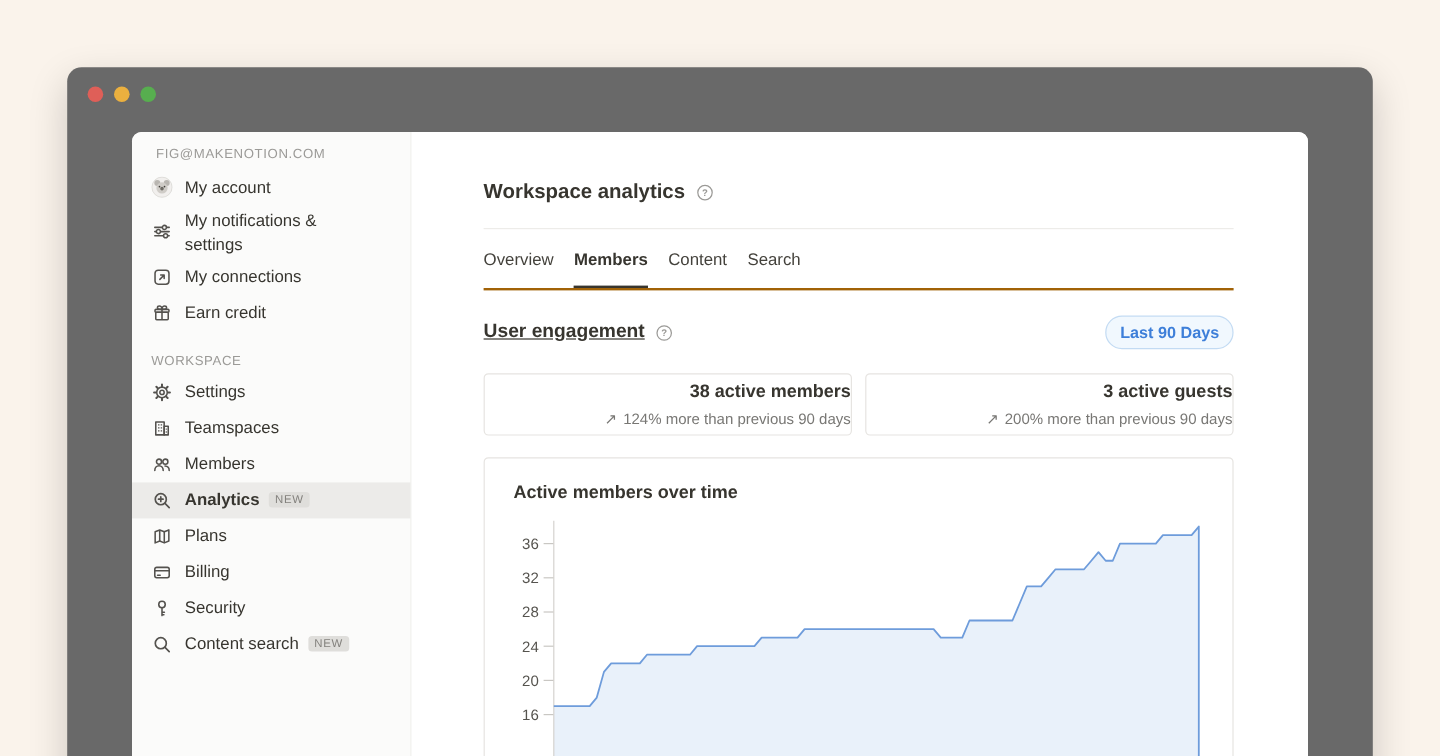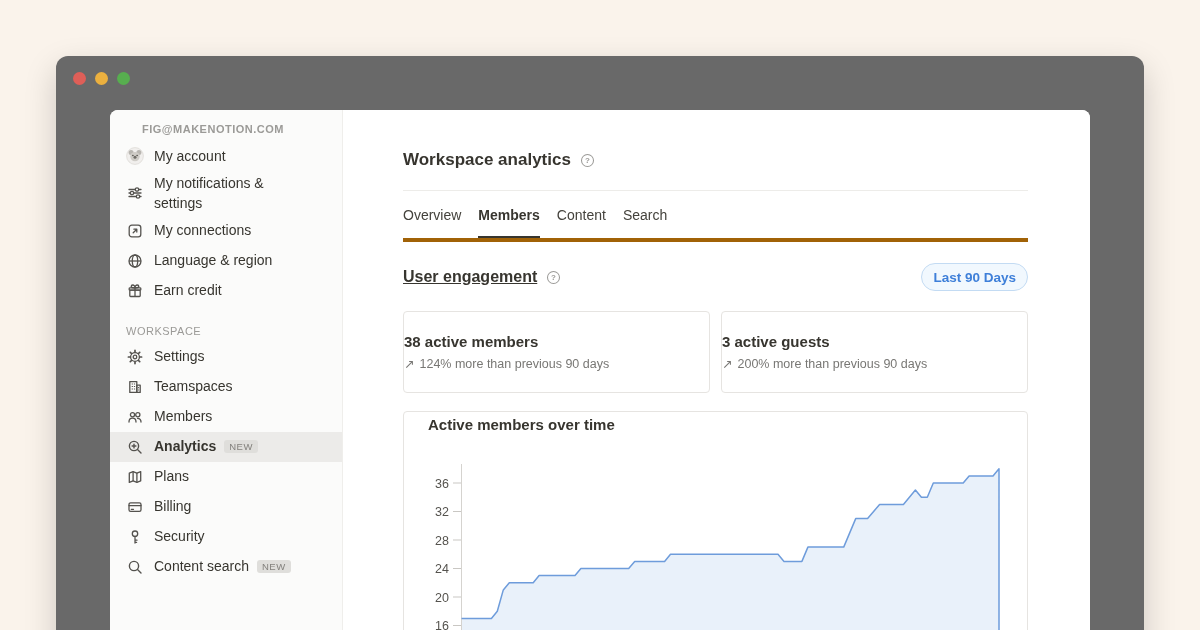--- a/index.html
+++ b/index.html
@@ -24,21 +24,21 @@
     position:absolute; left:54px; top:54px; right:54px; height:560px;
     background:#fff; border-radius:8px 8px 0 0; overflow:hidden;
     display:flex;
   }
   
   .sidebar {
     width:233px; flex-shrink:0; background:#FBFBFA;
     border-right:1px solid #EFEEEB; padding-top:13px;
   }
   .acct-email {
-    padding:0 32px; font-size:11px; letter-spacing:.5px; font-weight:700;
+    padding:0 20px; font-size:11px; letter-spacing:.5px; font-weight:400;
     color:#9B9A97; margin-bottom:6px;
   }
   .side-item {
     display:flex; align-items:center; min-height:30px; padding:2px 10px 2px 16px;
     font-size:14px; color:#37352F; cursor:pointer;
   }
   .side-item.selected { background:#ECEBE9; font-weight:700; }
   .side-icon { width:18px; height:18px; flex-shrink:0; margin-right:10px;
     display:flex; align-items:center; justify-content:center; color:#54524E; }
   .side-icon svg { width:16px; height:16px; }
@@ -60,47 +60,47 @@
   .help { margin-left:9px; color:#9B9A97; display:inline-flex; cursor:pointer; }
   .help svg { width:15px; height:15px; }
   .feedback-btn {
     display:flex; align-items:center; gap:7px; background:#fff;
     border:1px solid #D9D8D4; border-radius:6px; padding:5px 11px;
     font-size:13.5px; font-weight:500; color:#37352F; cursor:pointer;
     box-shadow:0 1px 2px rgba(0,0,0,.04);
   }
   .feedback-btn svg { width:15px; height:15px; color:#55534E; }
   .divider { border:none; border-top:1px solid #EDECE9; margin-top:16px; }
-  .tabs { display:flex; gap:17px; height:51px; border-bottom:4px solid #a16207; }
+  .tabs { display:flex; gap:17px; height:51px; border-bottom:2px solid #a16207; }
   .tab {
     display:flex; align-items:center; font-size:14px; color:#44423C;
     border-bottom:2px solid transparent; padding-top:2px; cursor:pointer;
   }
   .tab.selected { font-weight:600; color:#37352F; border-bottom-color:#37352F; }
   .engage-row { display:flex; align-items:center; justify-content:space-between; margin-top:21px; height:28px; }
   .section-title { font-size:16px; font-weight:700; display:flex; align-items:center;text-decoration:underline; }
   .range-pill {
     display:flex; align-items:center; gap:6px; height:28px; padding:0 11px;
     border:1px solid #C3DBF3; background:#F1F8FE; border-radius:15px;
     color:#3E7FD9; font-size:13.5px; font-weight:700; cursor:pointer;flex-direction:column;
   }
   .range-pill svg { width:14px; height:14px; }
   .stats-row { display:flex; gap:11px; margin-top:20px; }
   .stat-card {
-    flex:1; height:82px; border:1px solid #E6E4E1; border-radius:4px;
-    display:flex; flex-direction:column; align-items:flex-start; justify-content:center;
+    flex:1; height:52px; border:1px solid #E6E4E1; border-radius:4px;
+    display:flex; flex-direction:column; align-items:flex-end; justify-content:center;
     gap:6px; background:#fff;
   }
   .stat-value { font-size:15px; font-weight:700; }
   .stat-delta { font-size:12.5px; color:#787774; display:flex; align-items:center; gap:5px; }
   .chart-card {
     margin-top:18px; height:292px; border:1px solid #E6E4E1; border-radius:4px;
     position:relative; background:#fff; overflow:hidden;
   }
-  .chart-title { position:absolute; top:4px; left:24px; font-size:15px; font-weight:700; }
+  .chart-title { position:absolute; top:20px; left:24px; font-size:15px; font-weight:700; }
   #chart-svg { position:absolute; left:0; top:0; }
 </style>
 </head>
 <body>
 
 <div class="window">
   <div class="titlebar">
     <div class="traffic t-close"></div>
     <div class="traffic t-min"></div>
     <div class="traffic t-zoom"></div>
@@ -141,30 +141,20 @@
       <div class="side-item">
         <span class="side-icon">
           <svg viewBox="0 0 16 16" fill="none" stroke="currentColor" stroke-width="1.3" stroke-linecap="round" stroke-linejoin="round">
             <rect x="2.2" y="2.2" width="11.6" height="11.6" rx="2.6"></rect>
             <path d="M6.2 9.8 9.8 6.2M6.9 6.2h2.9v2.9"></path>
           </svg>
         </span>
         <span class="side-label">My connections</span>
       </div>
 
-      <div class="side-item">
-        <span class="side-icon">
-          <svg viewBox="0 0 16 16" fill="none" stroke="currentColor" stroke-width="1.3">
-            <circle cx="8" cy="8" r="6"></circle>
-            <ellipse cx="8" cy="8" rx="2.7" ry="6"></ellipse>
-            <path d="M2 8h12"></path>
-          </svg>
-        </span>
-        <span class="side-label">Language &amp; region</span>
-      </div>
 
       <div class="side-item">
         <span class="side-icon">
           <svg viewBox="0 0 16 16" fill="none" stroke="currentColor" stroke-width="1.3" stroke-linejoin="round">
             <rect x="2.8" y="7.2" width="10.4" height="6.3" rx="0.8"></rect>
             <rect x="2.2" y="4.8" width="11.6" height="2.4" rx="0.8"></rect>
             <path d="M8 4.8v8.7"></path>
             <path d="M8 4.6C8 3 6.9 2 5.8 2 4.8 2 4.2 2.7 4.2 3.4 4.2 4.3 5 4.8 8 4.8ZM8 4.6C8 3 9.1 2 10.2 2c1 0 1.6.7 1.6 1.4 0 .9-.8 1.4-3.8 1.4Z"></path>
           </svg>
         </span>

